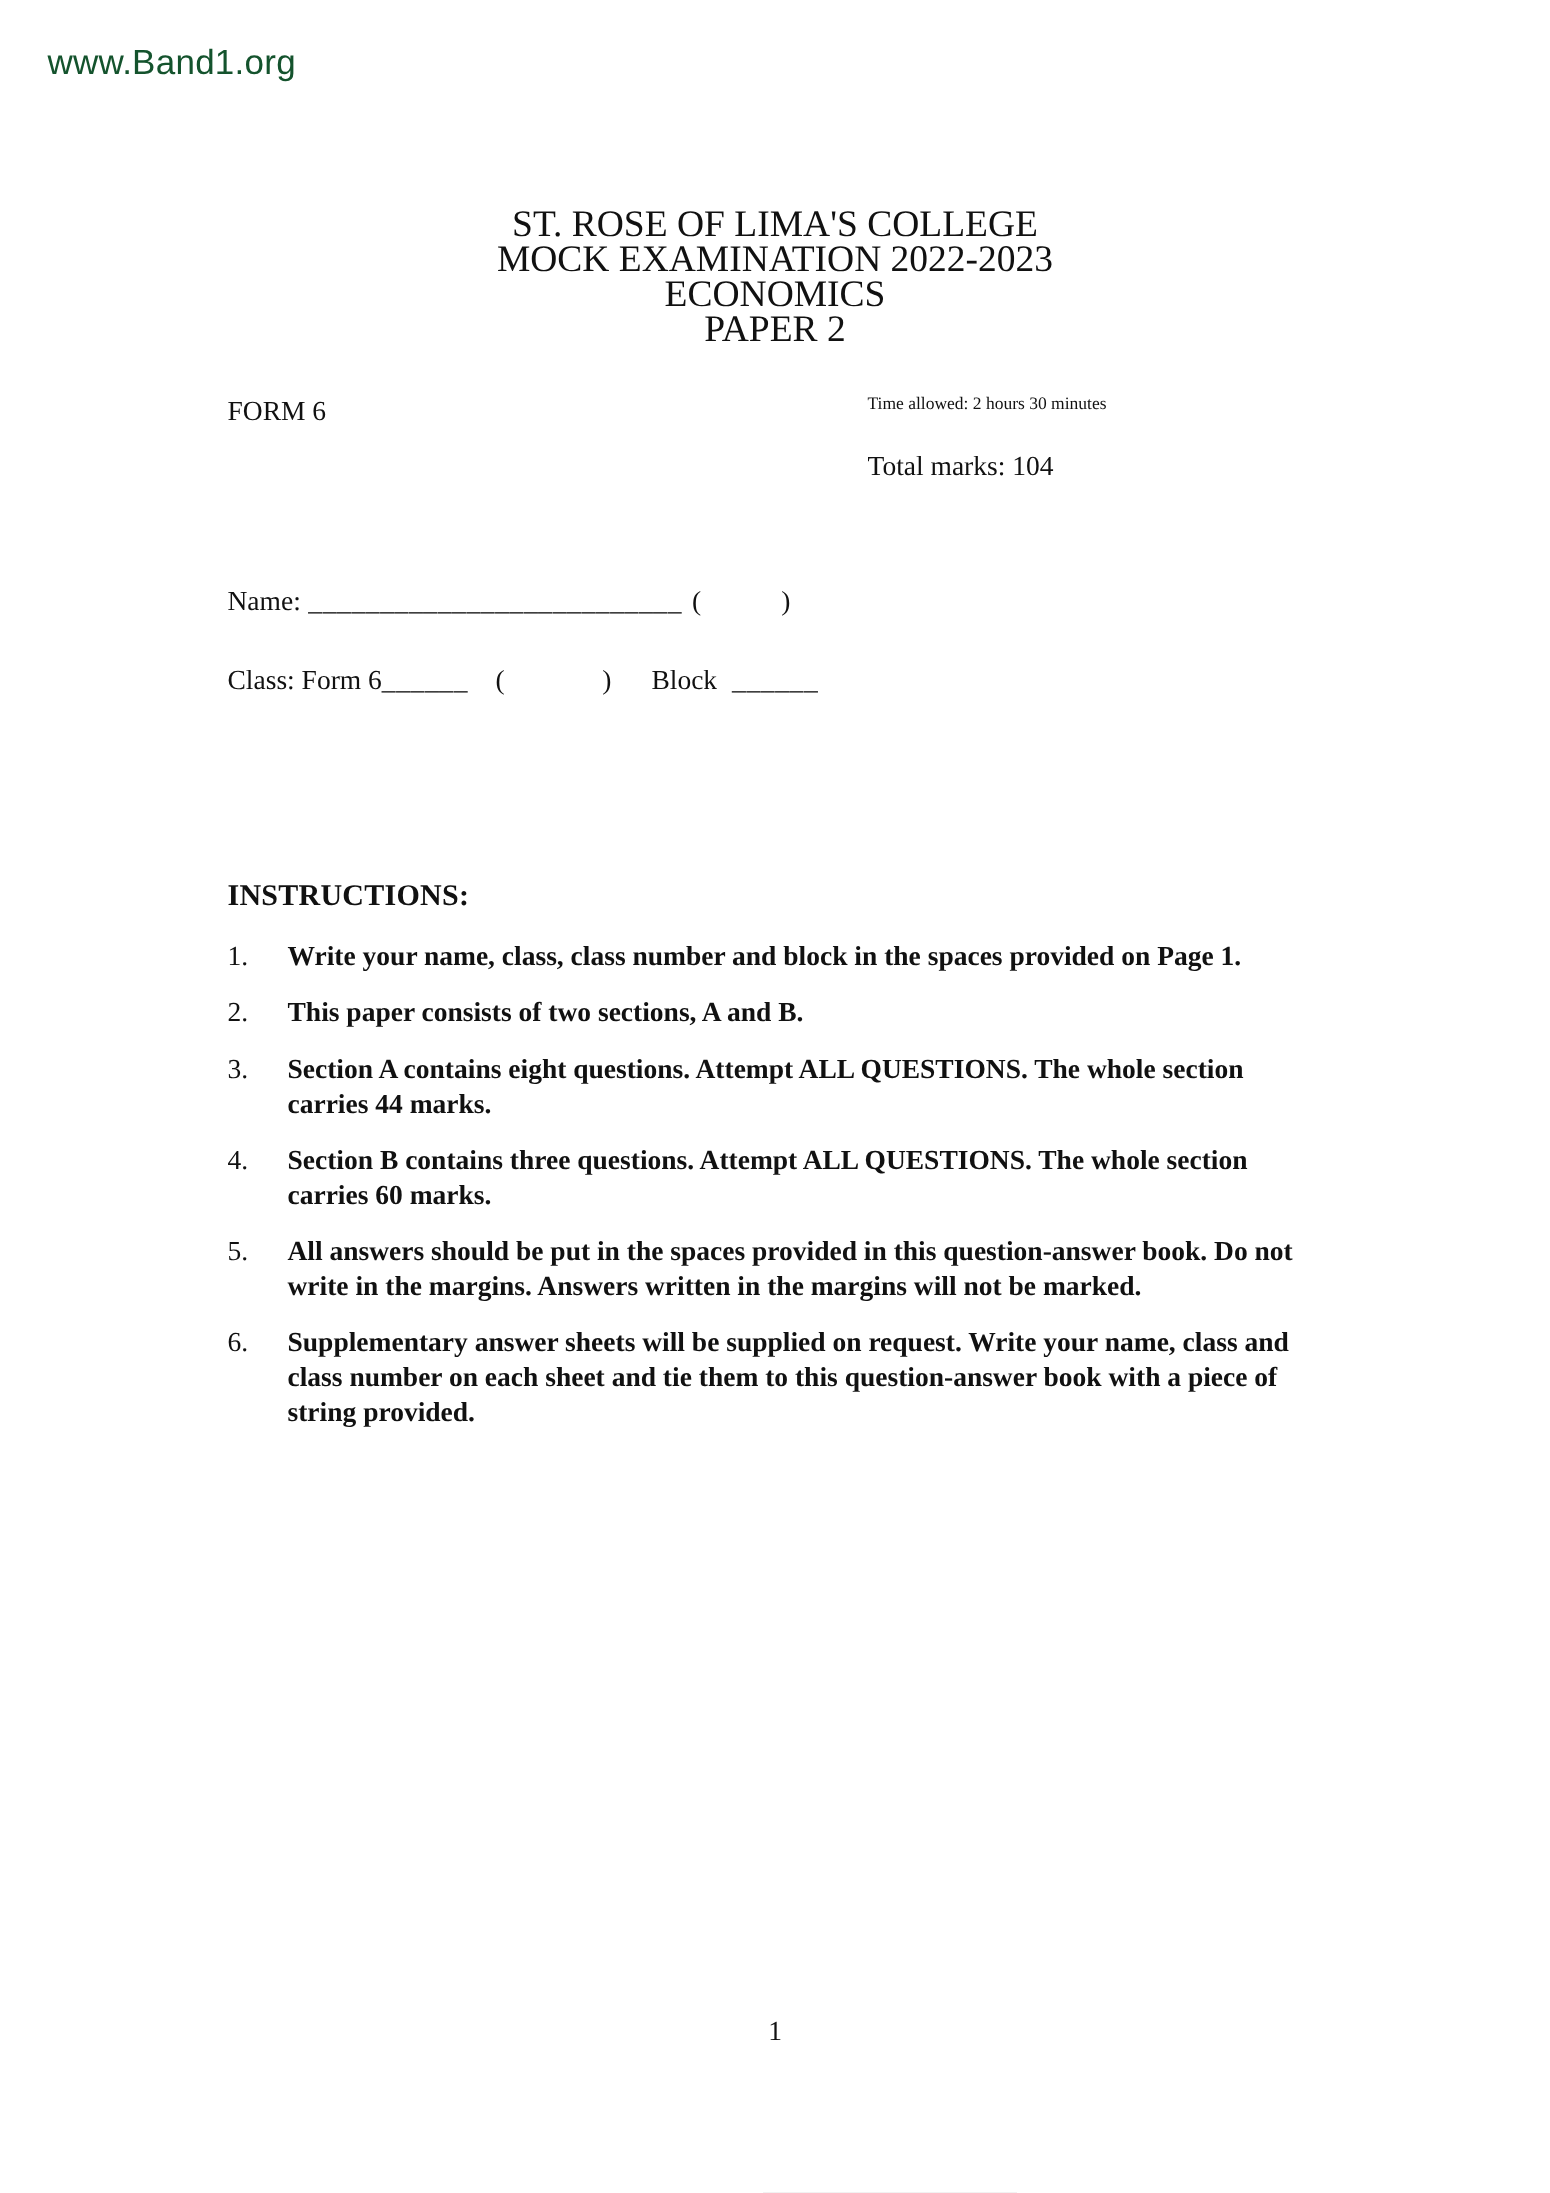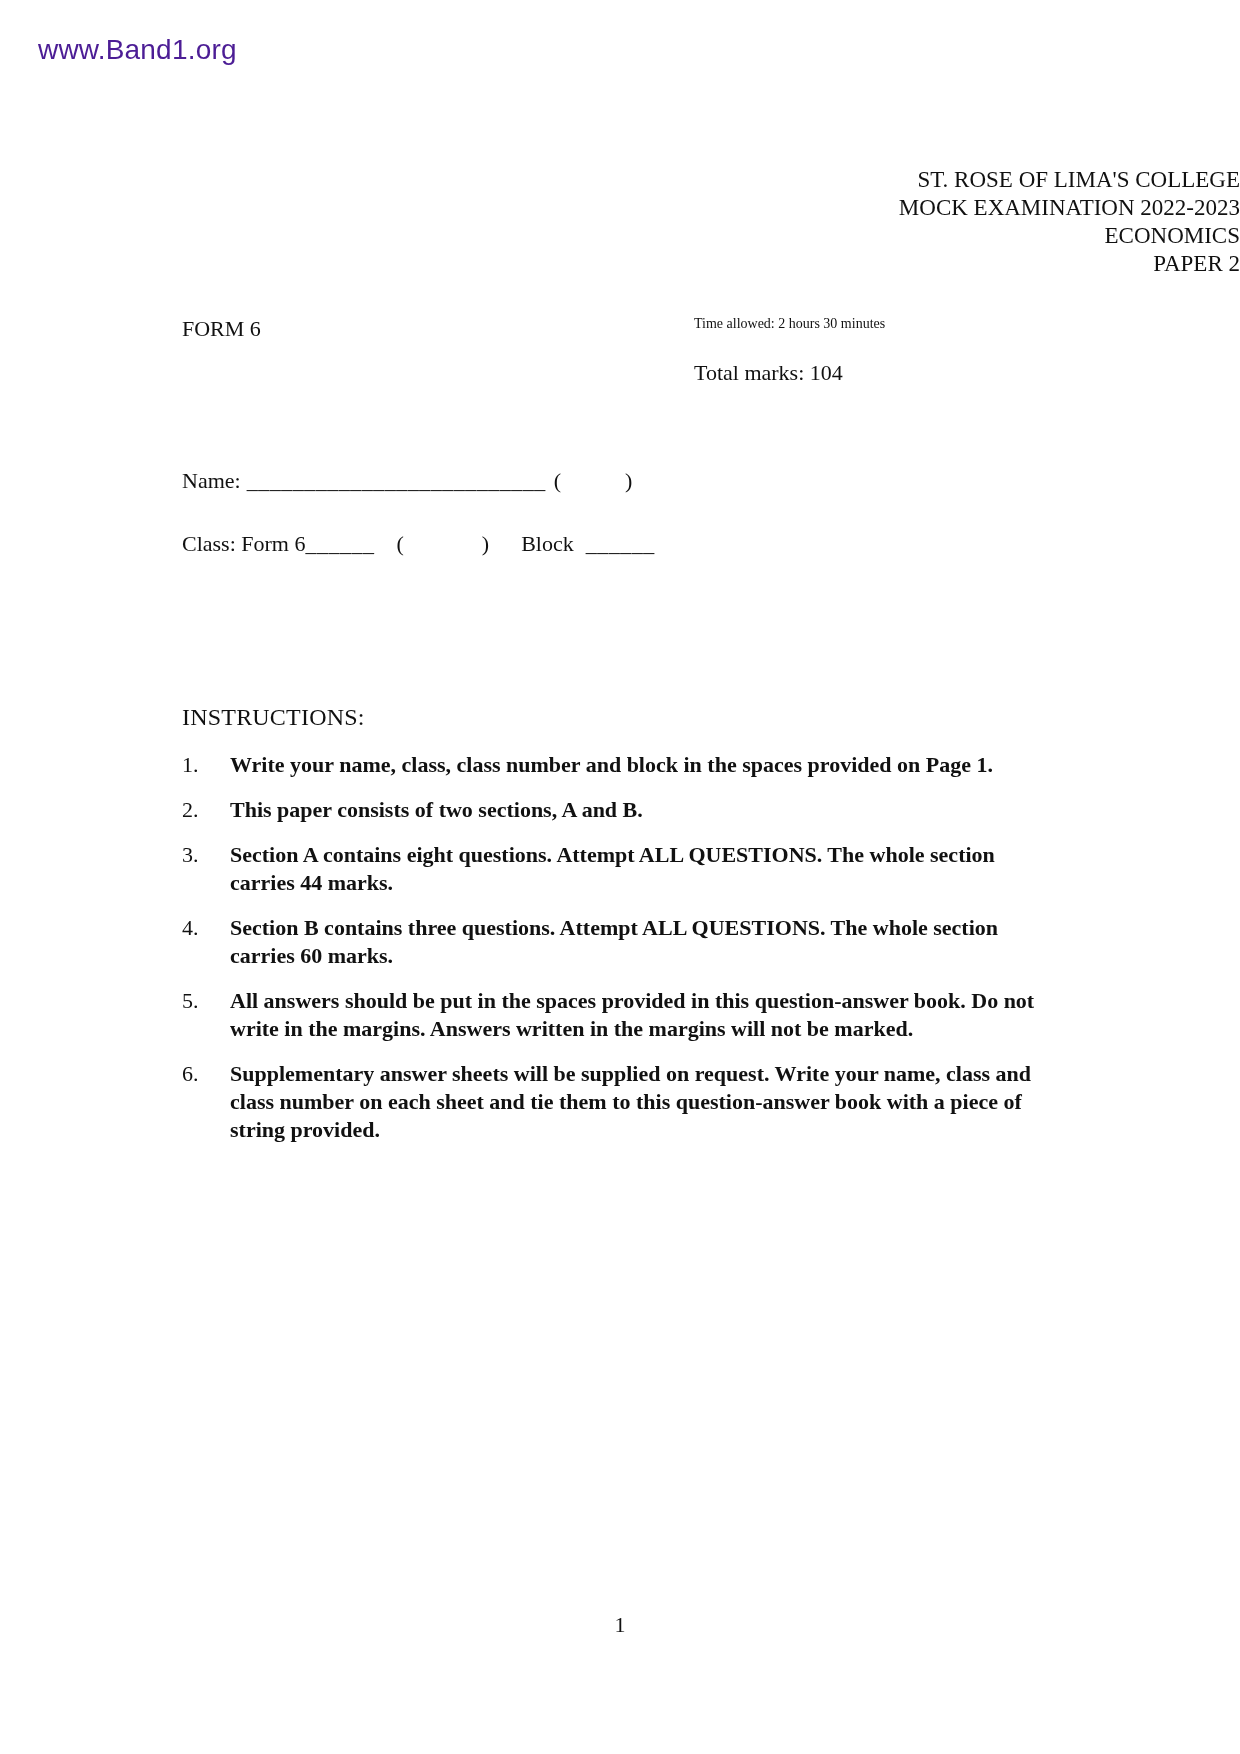--- a/index.html
+++ b/index.html
@@ -16,30 +16,30 @@
     font-family: "Liberation Serif", serif;
     color: #111111;
     overflow: hidden;
   }
   .watermark {
     position: absolute;
     left: 38px;
     top: 34px;
     font-family: "Liberation Sans", sans-serif;
     font-size: 28px;
-    color: #4c1d95;
+    color: #14532d;
     letter-spacing: 0.2px;
   }
   .title-block {
     position: absolute;
     top: 166px;
     left: 0;
     width: 100%;
-    text-align: right;
-    font-size: 23px;
+    text-align: center;
+    font-size: 30px;
     line-height: 28px;
   }
   .title-line { white-space: nowrap; }
   .title-line.underlined {
     text-underline-offset: 4px;
   }
   .meta-form {
     position: absolute;
     left: 182px;
     top: 316px;
@@ -71,21 +71,21 @@
   .sp-12 { display: inline-block; width: 12px; }
   .sp-22 { display: inline-block; width: 22px; }
   .sp-32 { display: inline-block; width: 32px; }
   .sp-64 { display: inline-block; width: 64px; }
   .sp-78 { display: inline-block; width: 78px; }
   .instructions-heading {
     position: absolute;
     left: 182px;
     top: 704px;
     font-size: 24px;
-    font-weight: normal;
+    font-weight: bold;
     letter-spacing: 0.2px;
   }
   .instructions-list {
     position: absolute;
     left: 182px;
     top: 751px;
     width: 868px;
   }
   .instruction-item {
     display: flex;

